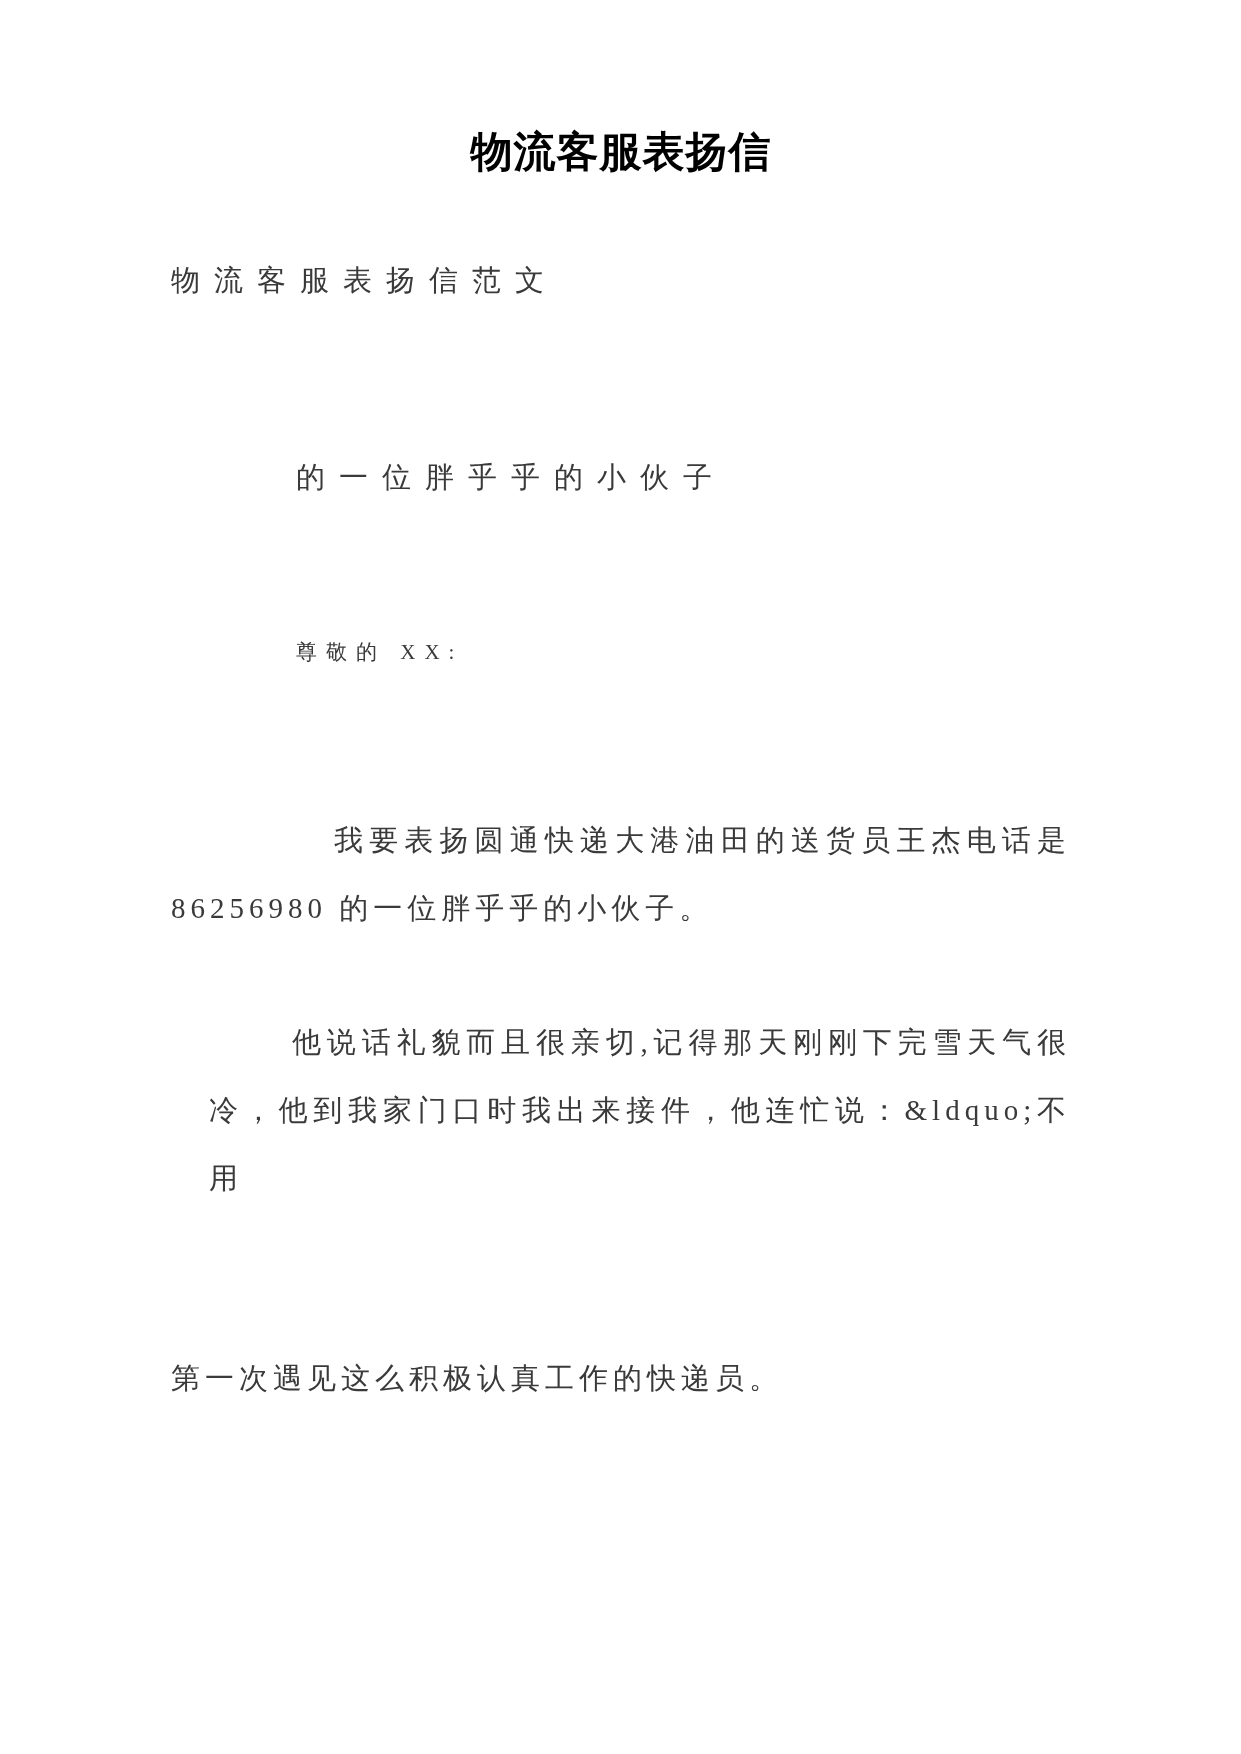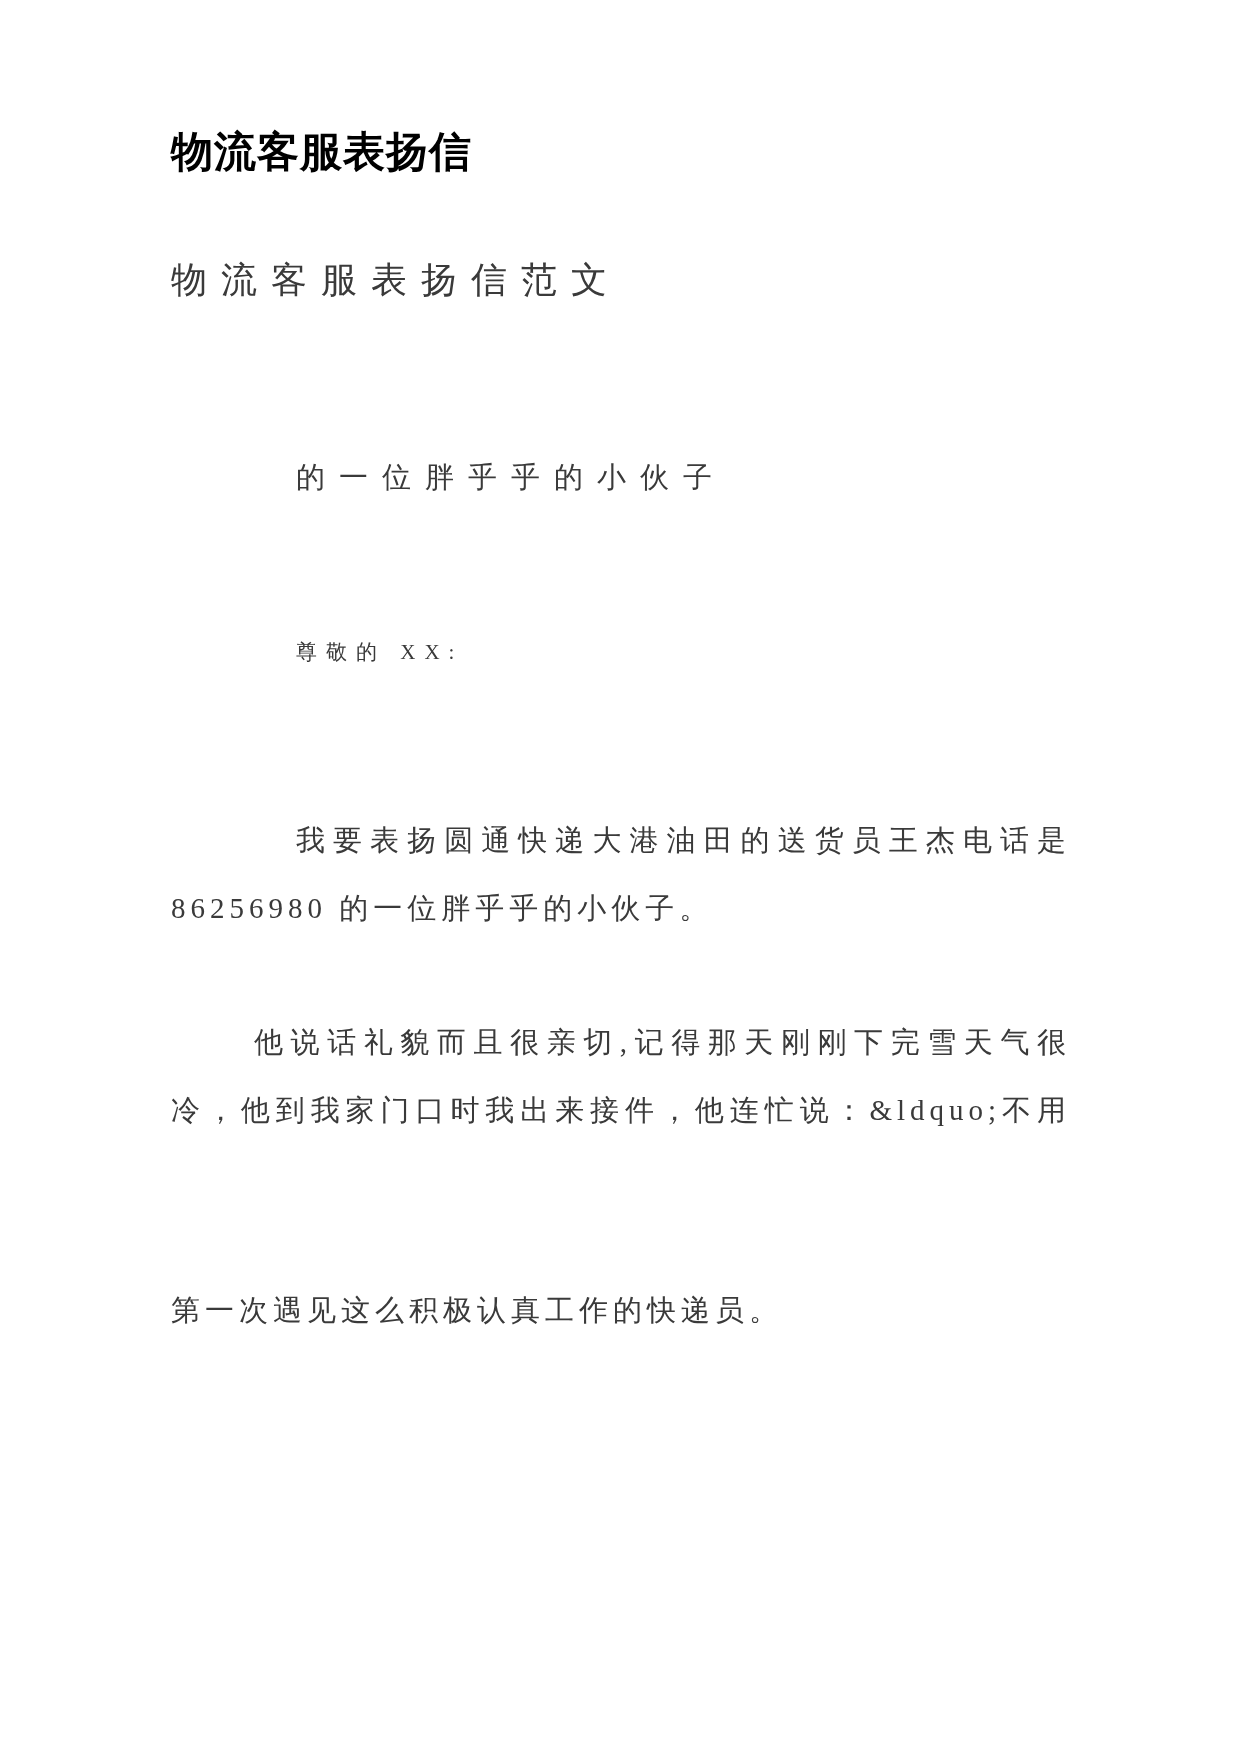--- a/index.html
+++ b/index.html
@@ -18,26 +18,26 @@
     font-family: "Liberation Serif", "DejaVu Serif", serif;
     color: #3a3a3a;
     overflow: hidden;
   }
   .title {
     margin: 0;
     font-size: 42px;
     line-height: 68px;
     font-weight: bold;
     letter-spacing: 1px;
-    text-align: left;
+    text-align: center;
     color: #000000;
   }
   .subtitle {
     margin-top: 60px;
-    font-size: 36px;
+    font-size: 29px;
     line-height: 68px;
     letter-spacing: 14px;
     font-weight: normal;
   }
   .heading {
     margin-top: 129px;
     font-size: 29px;
     line-height: 68px;
     letter-spacing: 14px;
     text-indent: 125px;
@@ -60,20 +60,21 @@
   .para-1 { margin-top: 120px; }
   .para-2 { margin-top: 66px; }
   .para-3 { margin-top: 132px; }
   .line {
     min-height: 68px;
     text-align: left;
   }
   .jl {
     text-align: justify;
     text-align-last: justify;
+    margin-left: 38px;
   }
   .ind-lg { text-indent: 125px; }
   .ind-md { text-indent: 83px; }
   .ind-sm { text-indent: 58px; }
 </style>
 </head>
 <body>
 
 <div class="page">
 

